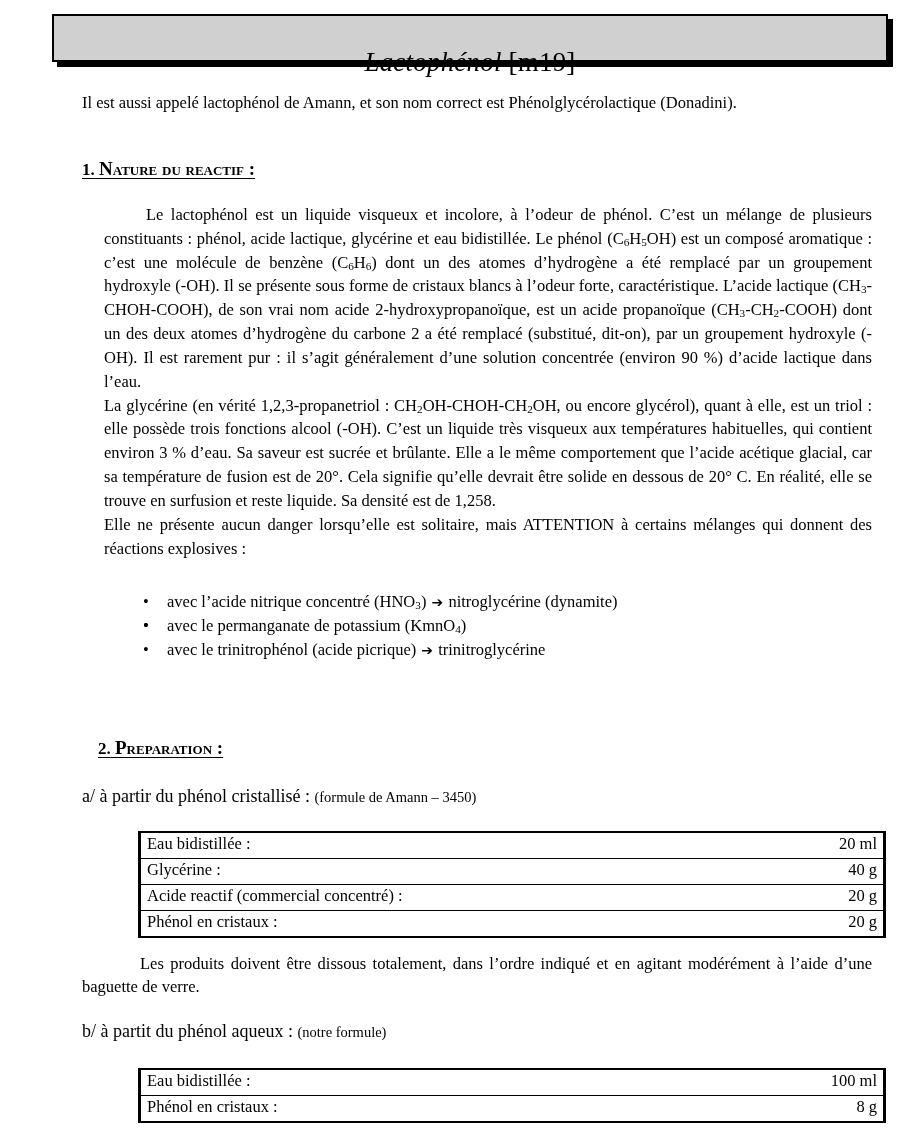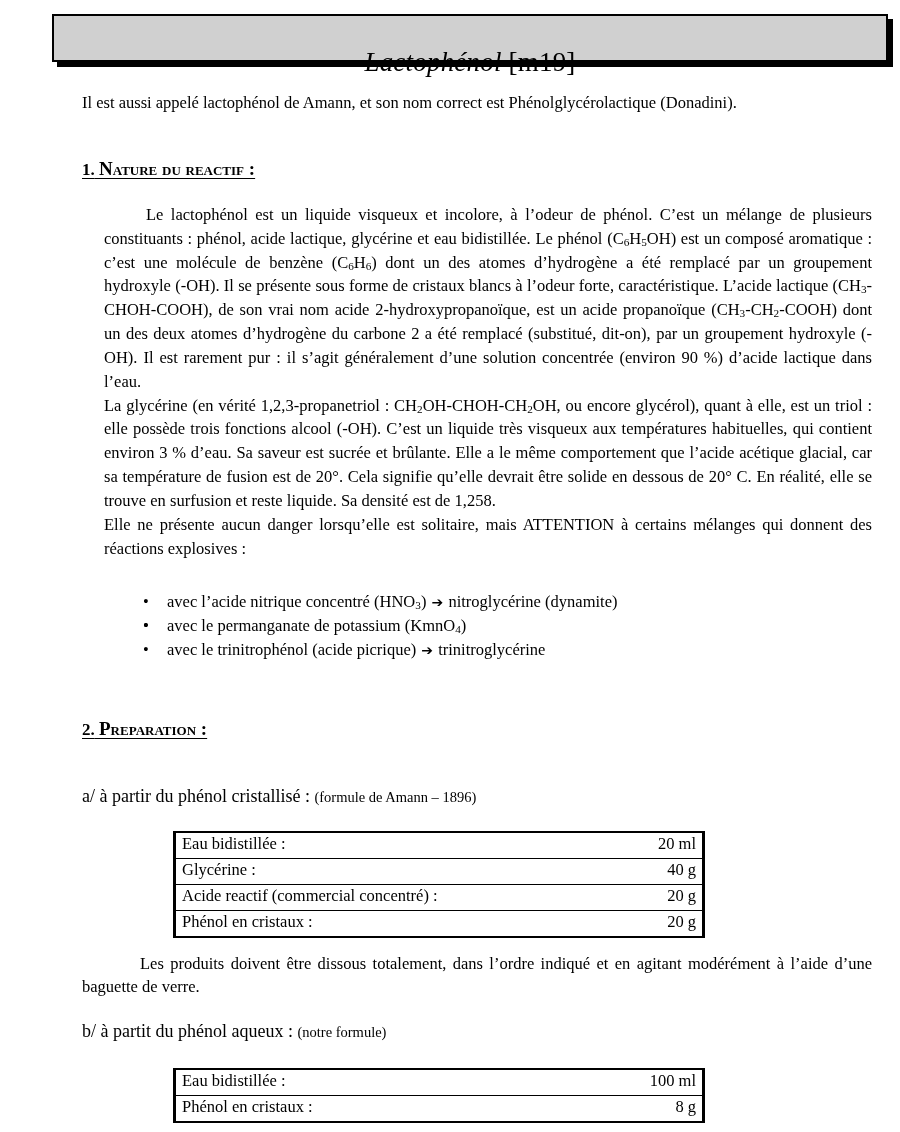--- a/index.html
+++ b/index.html
@@ -68,21 +68,21 @@
     text-decoration: underline;
     text-underline-offset: 3px;
     white-space: nowrap;
   }
   .heading .num { font-variant: normal; }
   .heading .sc {
     font-variant: small-caps;
     font-size: 19px;
   }
   #heading-1 { top: 158px; }
-  #heading-2 { top: 718px; }
+  #heading-2 { top: 737px; margin-left: 16px; }
 
   .body-block {
     position: absolute;
     left: 104px;
     width: 768px;
     font-size: 16.5px;
     line-height: 1.445;
     text-align: justify;
     text-justify: inter-word;
   }
@@ -131,29 +131,28 @@
   #formula-a { top: 786px; }
   #formula-b { top: 1021px; }
   .formula-line .small {
     font-size: 14.5px;
   }
 
   
   .recipe-table {
     position: absolute;
     left: 138px;
-    width: 532px;
+    width: 748px;
     border-collapse: collapse;
     font-size: 16.5px;
     border-left: 3px solid #000;
     border-right: 3px solid #000;
     border-top: 2px solid #000;
     border-bottom: 2px solid #000;
     background: #ffffff;
-    margin-left: 35px;
   }
   #table-1 { top: 831px; }
   #table-2 { top: 1068px; }
   .recipe-table td {
     border-top: 1px solid #000;
     border-bottom: 1px solid #000;
     padding: 1px 6px 3px 6px;
     height: 21px;
     line-height: 1.15;
   }
@@ -206,21 +205,21 @@
 
   <ul class="bullets">
     <li><span class="bullet-dot">•</span><span>avec l’acide nitrique concentré (HNO</span><sub>3</sub><span>)</span> <span class="arrow">➔</span> <span>nitroglycérine (dynamite)</span></li>
     <li><span class="bullet-dot">•</span></li>
     <li><span class="bullet-dot">•</span><span>avec le permanganate de potassium (KmnO</span><sub>4</sub><span>)</span></li>
     <li><span class="bullet-dot">•</span><span>avec le trinitrophénol (acide picrique)</span> <span class="arrow">➔</span> <span>trinitroglycérine</span></li>
   </ul>
 
   <div class="heading" id="heading-2"><span class="num">2.</span> <span class="sc">Preparation :</span></div>
 
-  <div class="formula-line" id="formula-a"><span>a/ à partir du phénol cristallisé : </span><span class="small">(formule de Amann – 1896)</span></div>
+  <div class="formula-line" id="formula-a"><span>a/ à partir du phénol cristallisé : </span><span class="small">(formule de Amann – 3450)</span></div>
 
   <table class="recipe-table" id="table-1">
     <tbody>
       <tr>
         <td class="label">Eau bidistillée :</td>
         <td class="value">20 ml</td>
       </tr>
       <tr>
         <td class="label">Glycérine :</td>
         <td class="value">40 g</td>

